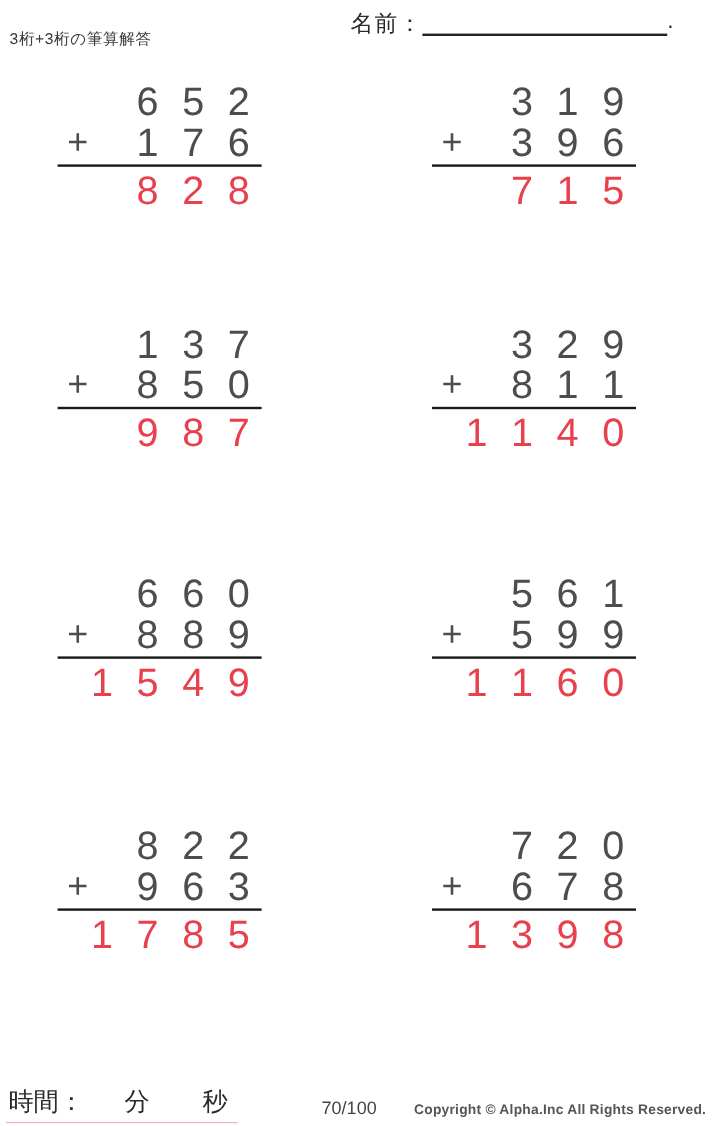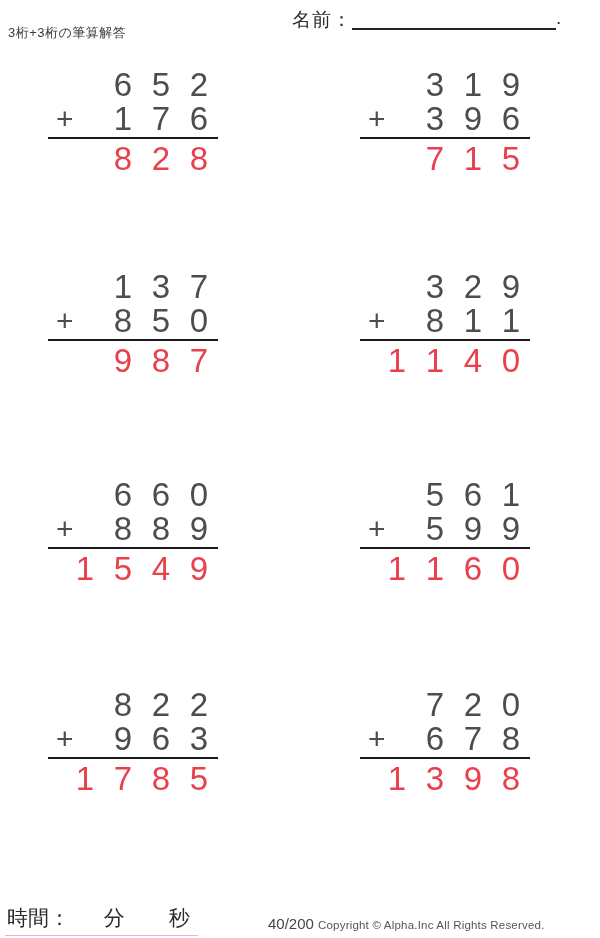--- a/index.html
+++ b/index.html
@@ -64,22 +64,22 @@
     font-size:21px; color:#2a2a2a;
     white-space:nowrap;
   }
   .minutes-label { margin-left:28px; }
   .seconds-label { margin-left:38px; }
   .page-indicator {
     position:absolute; left:268px; top:915px;
     font-size:15px; color:#454545;
   }
   .copyright {
-    position:absolute; left:318px; top:919px;
-    font-size:11.5px; color:#555555; letter-spacing:0.2px;
+    position:absolute; left:345px; top:919px;
+    font-size:11.5px; color:#555555; letter-spacing:0.2px;font-weight:bold;
   }
 </style>
 </head>
 <body style="--digit: #4d4d4d; --red: #e8404d; --line: #1a1a1a;">
 
 <div class="title">3桁+3桁の筆算解答</div>
 <div class="name-field">
   <span class="name-label">名前：</span>
   <span class="name-line"></span>
   <span class="name-period">.</span>
@@ -264,14 +264,14 @@
       <span class="digit">9</span>
       <span class="digit">8</span>
     </div>
 </div>
 
 <div class="time-field">
   <span>時間：</span>
   <span class="minutes-label">分</span>
   <span class="seconds-label">秒</span>
 </div>
-<div class="page-indicator">40/200</div>
+<div class="page-indicator">70/100</div>
 <div class="copyright">Copyright © Alpha.Inc All Rights Reserved.</div>
 
 </body></html>

